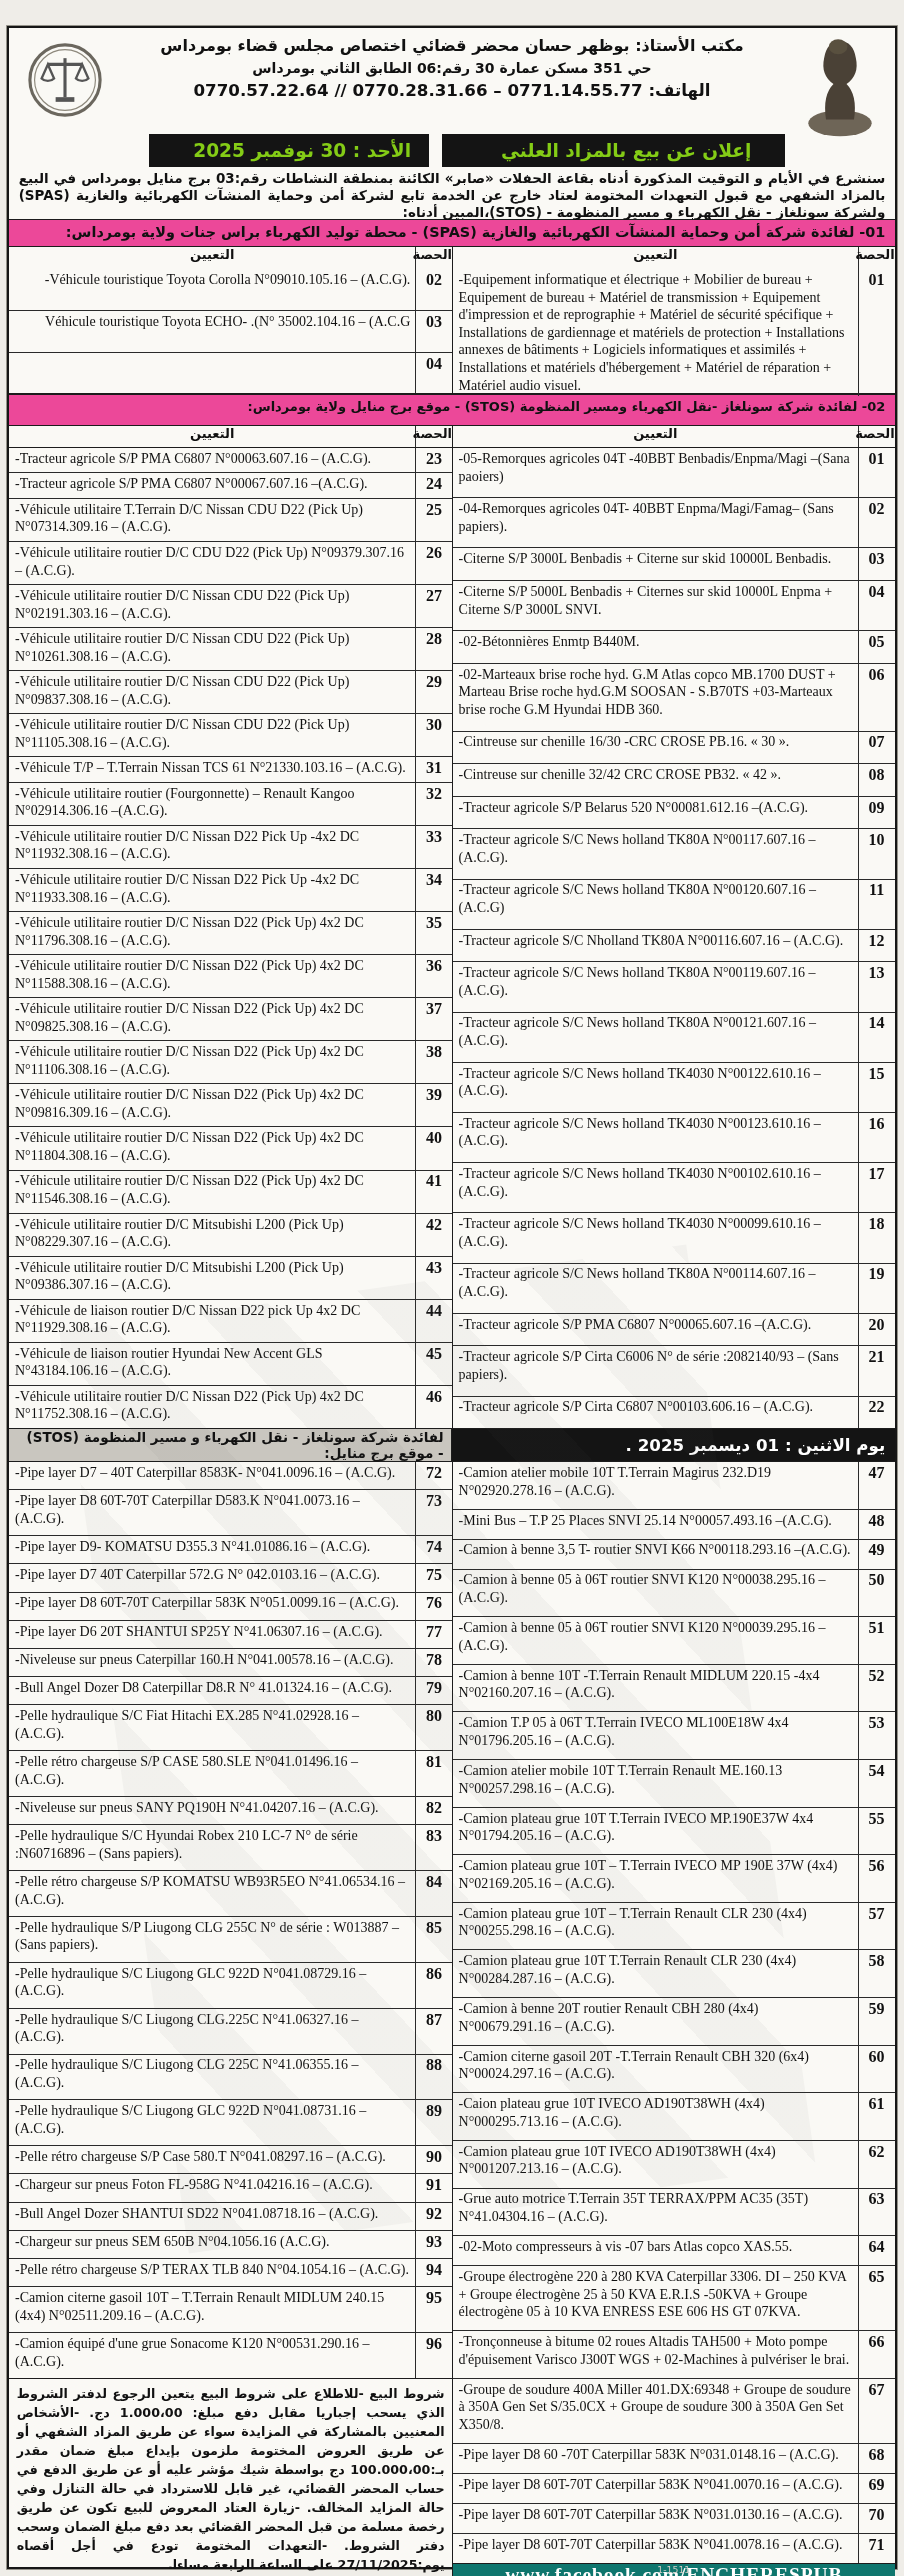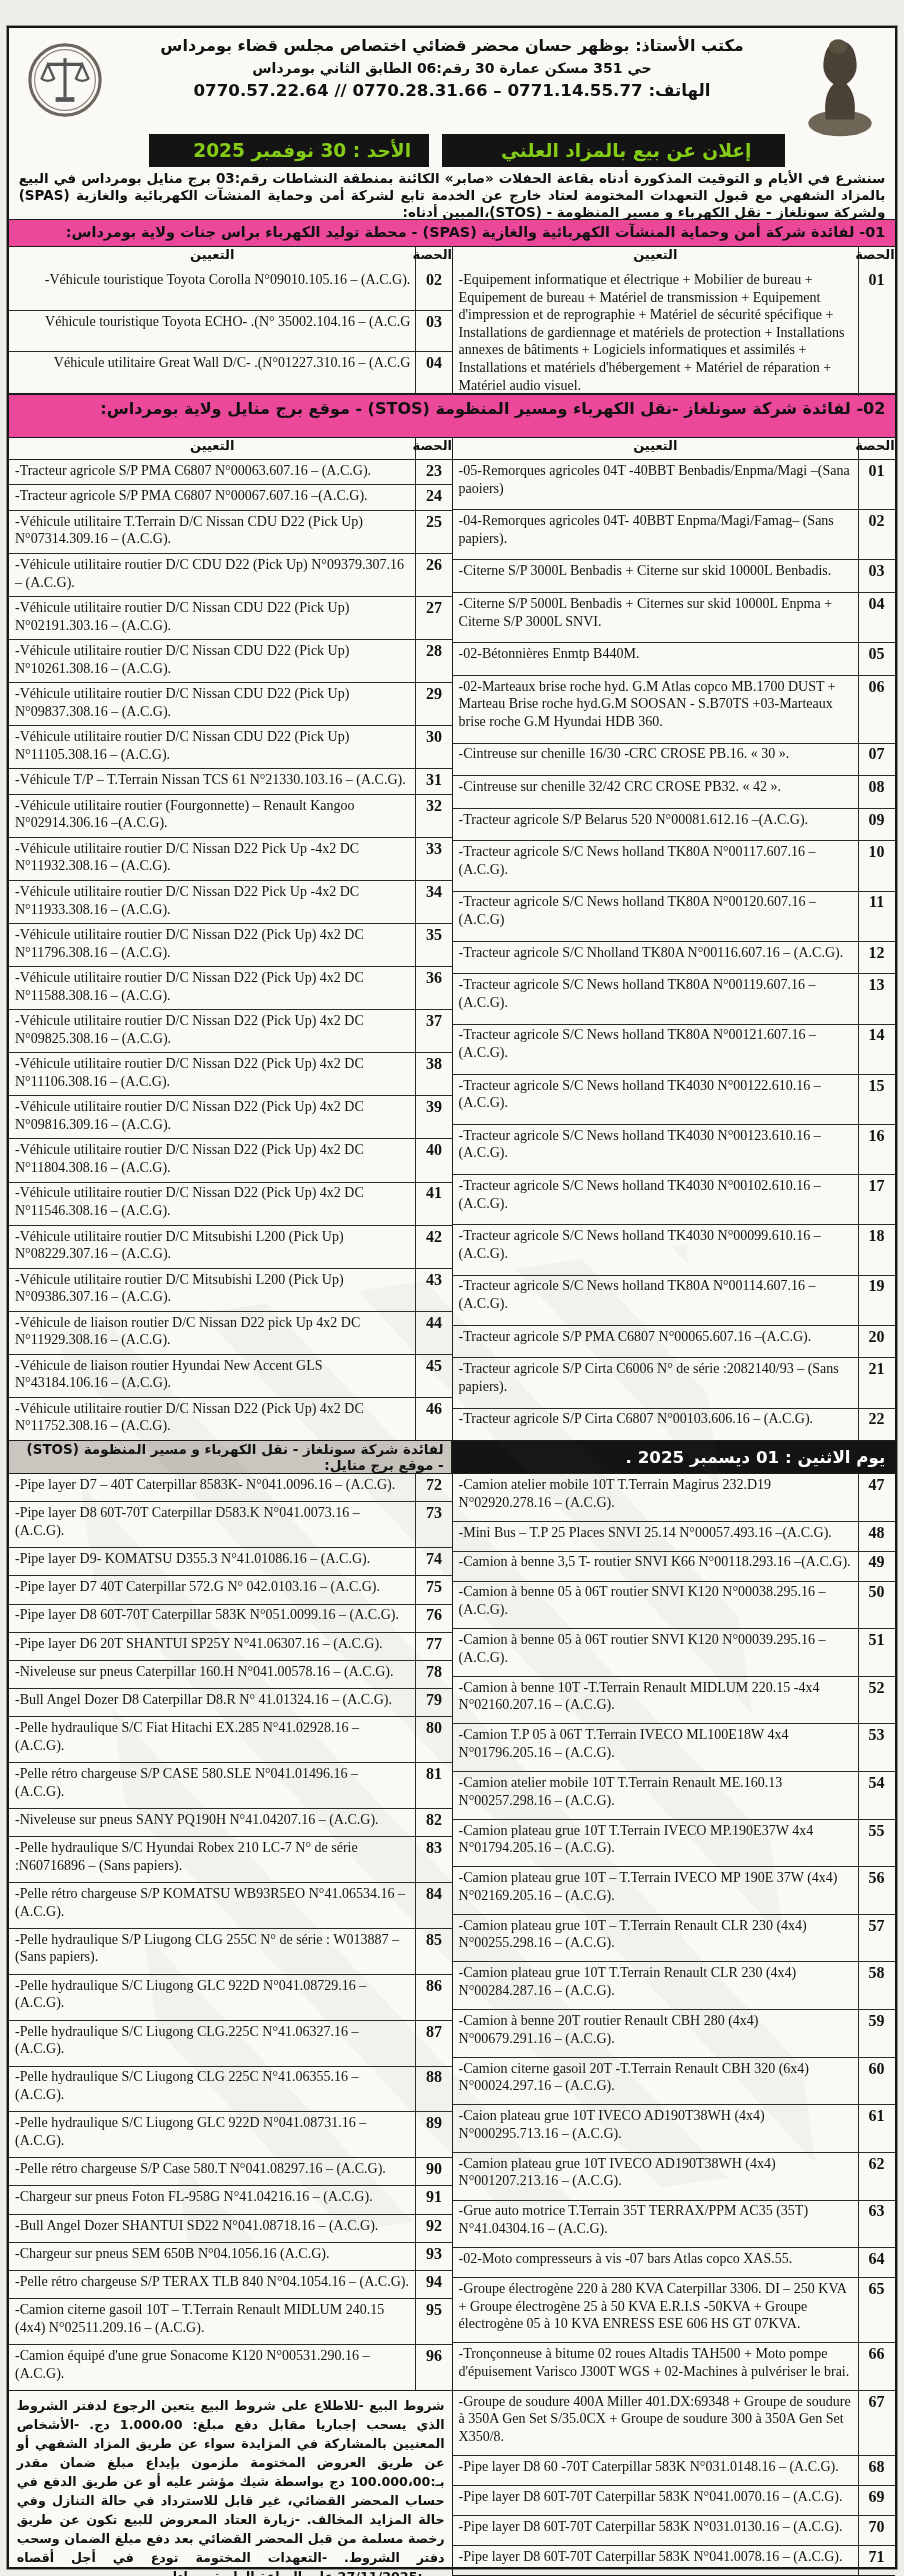--- a/index.html
+++ b/index.html
@@ -18,21 +18,21 @@
   #titlebar{height:33px;display:flex;direction:rtl;gap:13px;padding:0 110px 0 140px;align-items:stretch;}
   .blackbox{background:#141414;color:#84cc16;font-weight:bold;display:flex;align-items:center;justify-content:center;padding-left:26px;}
   #title-main{flex:1.25;font-size:18.6px;}
   #title-date{flex:1;font-size:18.6px;}
   
   #intro{height:52px;padding:2.8px 9.3px 0 9.3px;font-size:13.5px;font-weight:600;line-height:1.28;text-align:justify;}
   
   .secbar{background:#ec4899;border-top:1.9px solid #1c1c1c;border-bottom:1.9px solid #1c1c1c;
           font-weight:bold;font-size:14.4px;padding:3.7px 9.3px;}
   #sec1bar{height:28px;}
-  #sec2bar{height:44px;font-size:16px;}
+  #sec2bar{height:32px;font-size:13px;}
   
   .tbl{display:flex;direction:rtl;border-bottom:1.9px solid #1c1c1c;}
   .half{width:50%;display:flex;flex-direction:column;}
   .half.rhalf{border-left:1.9px solid #1c1c1c;}
   .row{display:flex;direction:rtl;border-top:0.9px solid #2a2a2a;flex:1 1 auto;}
   .row:first-child{border-top:0;}
   .lot{width:37px;flex:0 0 37px;border-left:0.9px solid #2a2a2a;text-align:center;
        font-family:"Liberation Serif","DejaVu Serif",serif;font-weight:bold;font-size:16px;padding-top:1.9px;}
   .des{flex:1;direction:ltr;text-align:left;font-family:"Liberation Serif","DejaVu Serif",serif;
        font-size:14px;line-height:1.26;padding:1.9px 4.7px 1.9px 5.6px;}
@@ -123,21 +123,20 @@
           <div class="row">
     <div class="lot">02</div>
     <div class="des ctr">-Véhicule touristique Toyota Corolla N°09010.105.16 – (A.C.G).</div>
   </div>
           <div class="row">
     <div class="lot">03</div>
     <div class="des ctr">Véhicule touristique Toyota ECHO- .(N° 35002.104.16 – (A.C.G</div>
   </div>
           <div class="row">
     <div class="lot">04</div>
-    <div class="des ctr">Véhicule utilitaire Great Wall D/C- .(N°01227.310.16 – (A.C.G</div>
   </div>
         </div>
     </div>
   </div>
 
   <div class="secbar" id="sec2bar">02- لفائدة شركة سونلغاز -نقل الكهرباء ومسير المنظومة (STOS) - موقع برج منايل ولاية بومرداس:</div>
   <div id="tbl2wrap">
     <div class="tbl" id="tbl2">
       <div class="half rhalf">
         <div class="hrow" style="border-bottom:1.4px solid #1c1c1c">

